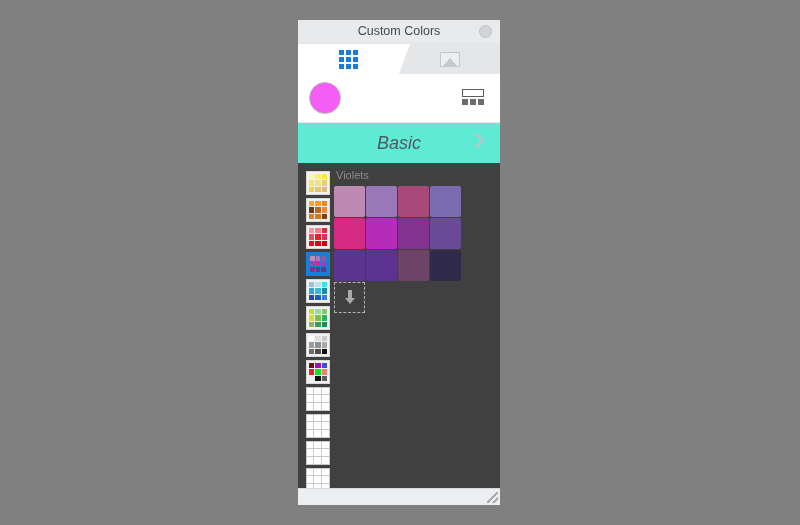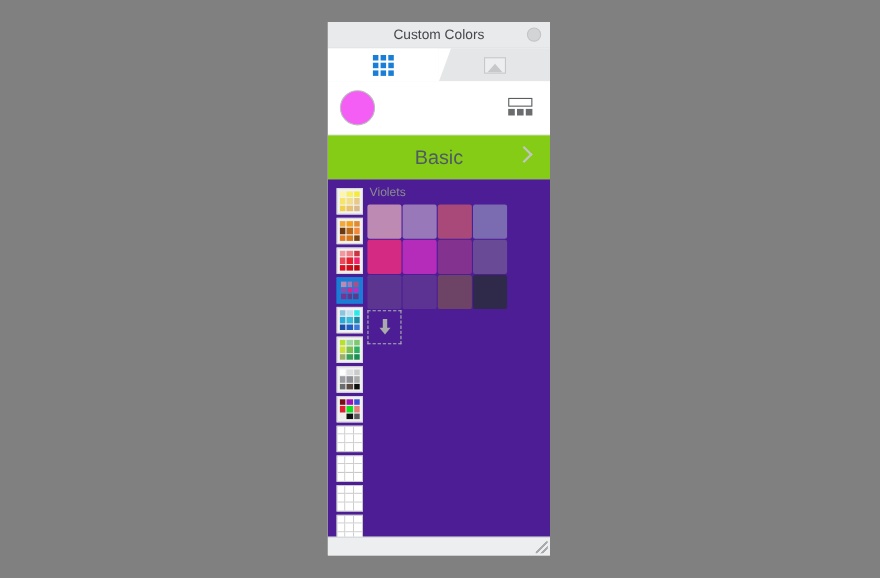--- a/index.html
+++ b/index.html
@@ -162,21 +162,22 @@
     width: 6px;
     height: 6px;
     background: #6a6c6e;
   }
 
   
   #section-header {
     height: 40px;
     flex: 0 0 auto;
     position: relative;
-    background: #84cc16;
+    background: #5eead4;
+    font-style: italic;
   }
   #section-title {
     position: absolute;
     left: 0; right: 0;
     line-height: 40px;
     text-align: center;
     font-size: 18px;
     color: #4f5a64;
   }
   #section-chevron {
@@ -188,21 +189,21 @@
     border-right: 2px solid #c2c4c6;
     border-top: 2px solid #c2c4c6;
     transform: rotate(45deg);
     cursor: pointer;
   }
 
   
   #body-area {
     flex: 1 1 auto;
     display: flex;
-    background: #4c1d95;
+    background: #404040;
     overflow: hidden;
     position: relative;
   }
 
   
   #palette-strip {
     width: 32px;
     flex: 0 0 auto;
     padding: 8px 0 0 8px;
     box-sizing: border-box;

